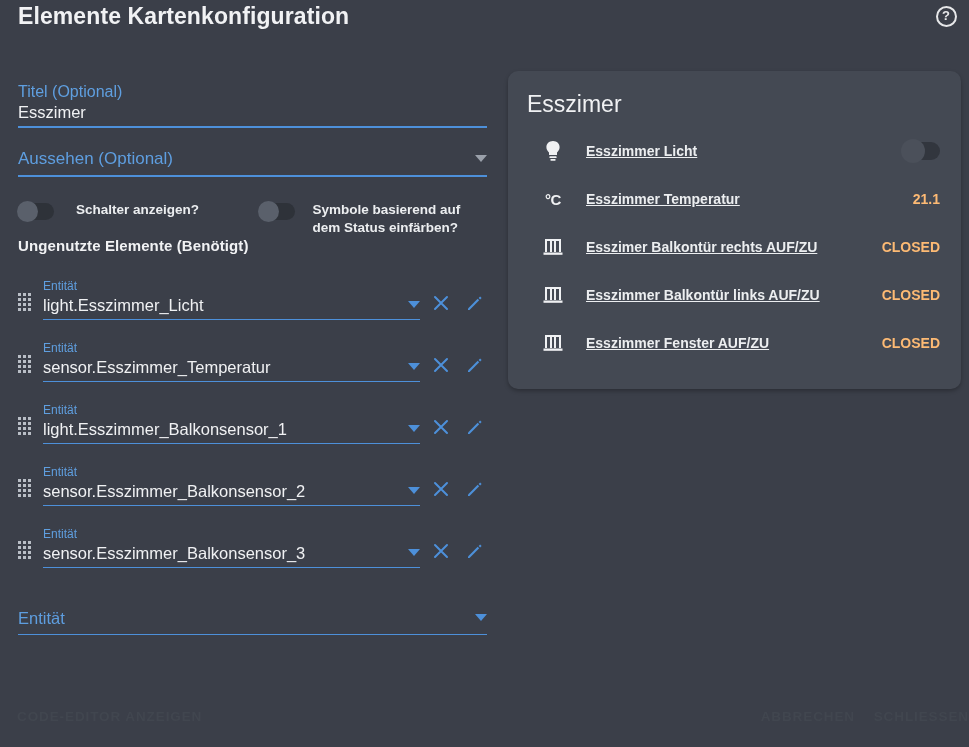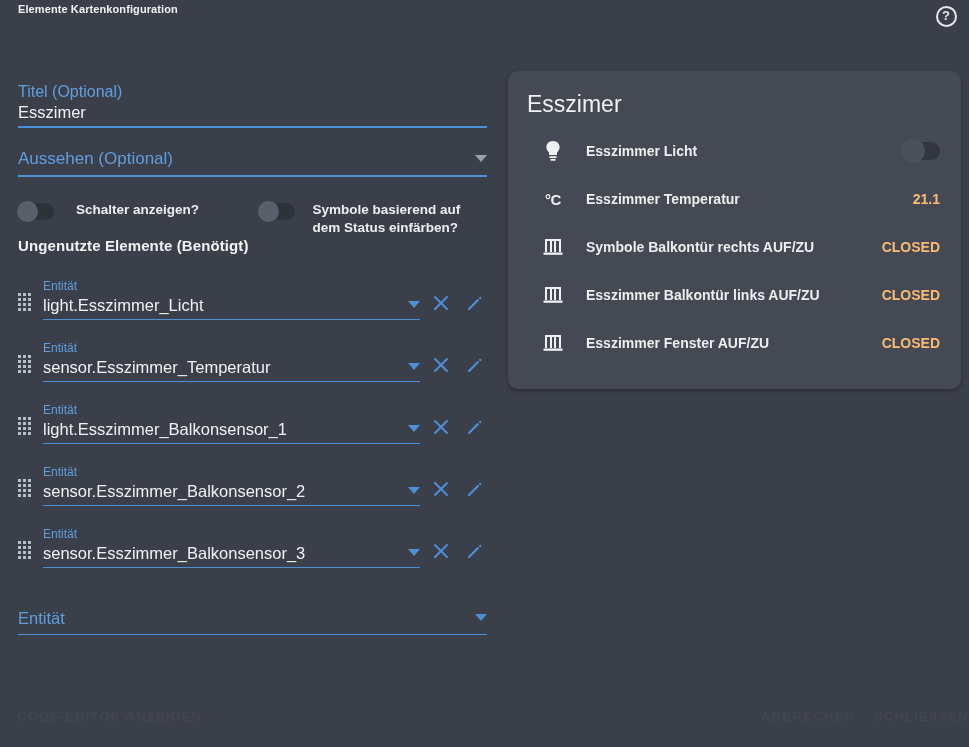--- a/index.html
+++ b/index.html
@@ -23,21 +23,21 @@
     top: 0; left: 0;
     width: 969px;
     height: 44px;
     display: flex;
     align-items: center;
   }
   .dialog-title {
     position: absolute;
     left: 18px;
     top: 3px;
-    font-size: 11px;
+    font-size: 23px;
     font-weight: bold;
     color: #f1f2f4;
     letter-spacing: .1px;
   }
   .help-btn {
     position: absolute;
     right: 9px;
     top: 2px;
     width: 28px; height: 28px;
     display: flex;
@@ -278,20 +278,21 @@
     justify-content: center;
     color: #f0f1f3;
   }
   .card-name {
     flex: 1;
     font-size: 14px;
     font-weight: bold;
     color: #eceef0;
     margin-left: 20px;
     white-space: nowrap;
+    text-decoration: underline;
   }
   .card-value {
     font-size: 14px;
     font-weight: bold;
     color: #fdba74;
     text-align: right;
     white-space: nowrap;
     margin-right: 3px;
   }
   .card-switch {
@@ -604,21 +605,21 @@
     <div class="card-icon">
       <svg width="22" height="22" viewBox="0 0 22 22">
         <rect x="3" y="3" width="2" height="13" fill="#f0f1f3"></rect>
         <rect x="17" y="3" width="2" height="13" fill="#f0f1f3"></rect>
         <rect x="3" y="3" width="16" height="2" fill="#f0f1f3"></rect>
         <rect x="8" y="3" width="2" height="13" fill="#f0f1f3"></rect>
         <rect x="12" y="3" width="2" height="13" fill="#f0f1f3"></rect>
         <rect x="1.5" y="16.5" width="19" height="2.3" fill="#f0f1f3"></rect>
       </svg>
     </div>
-    <div class="card-name">Symbole Balkontür rechts AUF/ZU</div>
+    <div class="card-name">Esszimer Balkontür rechts AUF/ZU</div>
     <div class="card-value">CLOSED</div>
   </div>
 
   <div class="card-row">
     <div class="card-icon">
       <svg width="22" height="22" viewBox="0 0 22 22">
         <rect x="3" y="3" width="2" height="13" fill="#f0f1f3"></rect>
         <rect x="17" y="3" width="2" height="13" fill="#f0f1f3"></rect>
         <rect x="3" y="3" width="16" height="2" fill="#f0f1f3"></rect>
         <rect x="8" y="3" width="2" height="13" fill="#f0f1f3"></rect>

